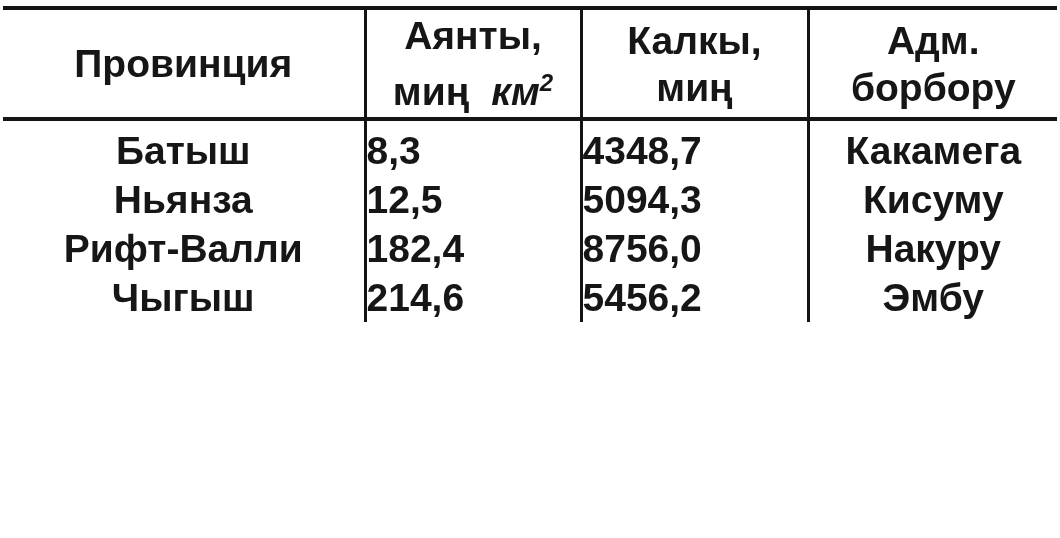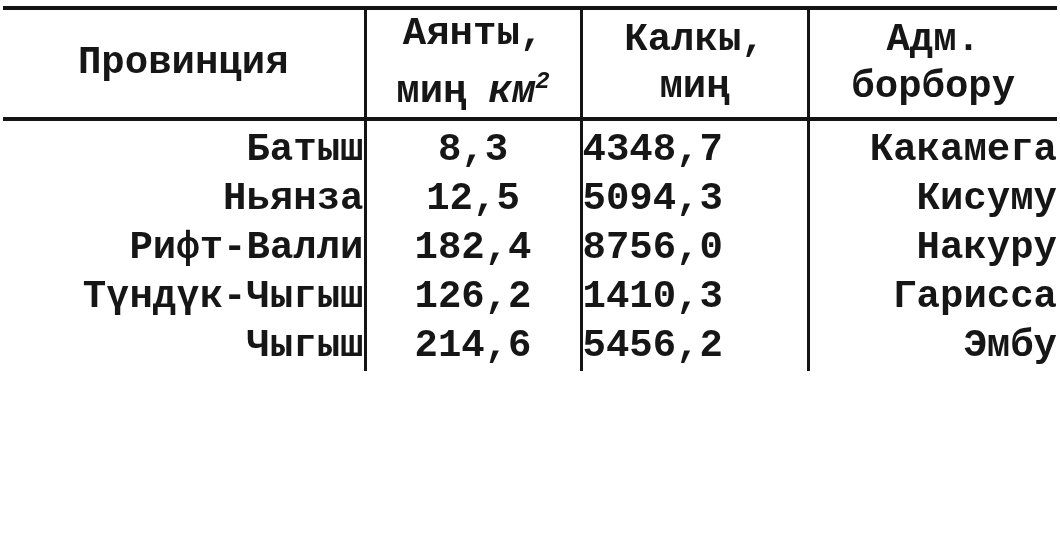--- a/index.html
+++ b/index.html
@@ -5,21 +5,21 @@
   html, body {
     margin: 0;
     padding: 0;
     background: #ffffff;
   }
   .page {
     position: relative;
     width: 1060px;
     height: 456px;
     background: #ffffff;
-    font-family: Liberation Mono, monospace;
+    font-family: Liberation Sans, sans-serif;
     color: #161616;
     overflow: hidden;
   }
   table.prov-table {
     border-collapse: collapse;
     table-layout: fixed;
     width: 1054px;
     margin: 6px 3px 0 3px;
     border-top: 4px solid #141414;
   }
@@ -43,24 +43,24 @@
   }
   .unit-italic { font-style: italic; margin-left: 22px; }
   .unit-sup { font-size: 24px; vertical-align: 14px; font-style: italic; }
   
   tbody td {
     height: 49px;
     vertical-align: middle;
     line-height: 49px;
   }
   tbody tr:first-child td { padding-top: 5px; }
-  td.col-province { text-align: right;  padding-left: 8px; }
-  td.col-area     { text-align: center; padding-right: 68px; }
+  td.col-province { text-align: center;  padding-left: 8px; }
+  td.col-area     { text-align: left; padding-right: 68px; }
   td.col-pop      { text-align: left; padding-right: 70px; }
-  td.col-capital  { text-align: right;  padding-left: 24px; }
+  td.col-capital  { text-align: center;  padding-left: 24px; }
 </style>
 </head>
 <body>
 
 <div class="page">
   <table class="prov-table">
     <colgroup>
       <col style="width:362px">
       <col style="width:216px">
       <col style="width:227px">
@@ -98,26 +98,20 @@
           <td class="col-pop sep">5094,3</td>
           <td class="col-capital sep">Кисуму</td>
         </tr>
         <tr>
           <td class="col-province">Рифт-Валли</td>
           <td class="col-area sep">182,4</td>
           <td class="col-pop sep">8756,0</td>
           <td class="col-capital sep">Накуру</td>
         </tr>
         <tr>
-          <td class="col-province">Түндүк-Чыгыш</td>
-          <td class="col-area sep">126,2</td>
-          <td class="col-pop sep">1410,3</td>
-          <td class="col-capital sep">Гарисса</td>
-        </tr>
-        <tr>
           <td class="col-province">Чыгыш</td>
           <td class="col-area sep">214,6</td>
           <td class="col-pop sep">5456,2</td>
           <td class="col-capital sep">Эмбу</td>
         </tr>
       </tbody>
   </table>
 </div>
 
 </body></html>

